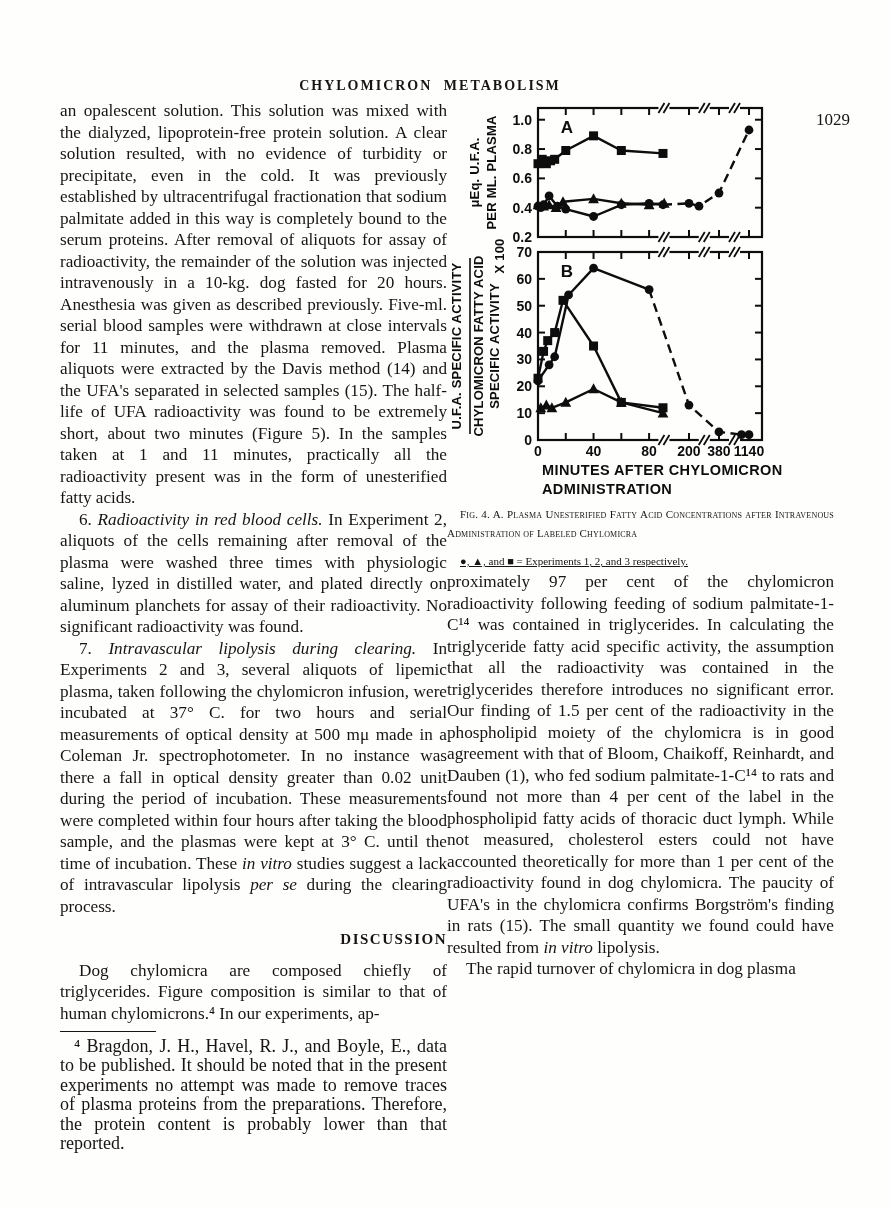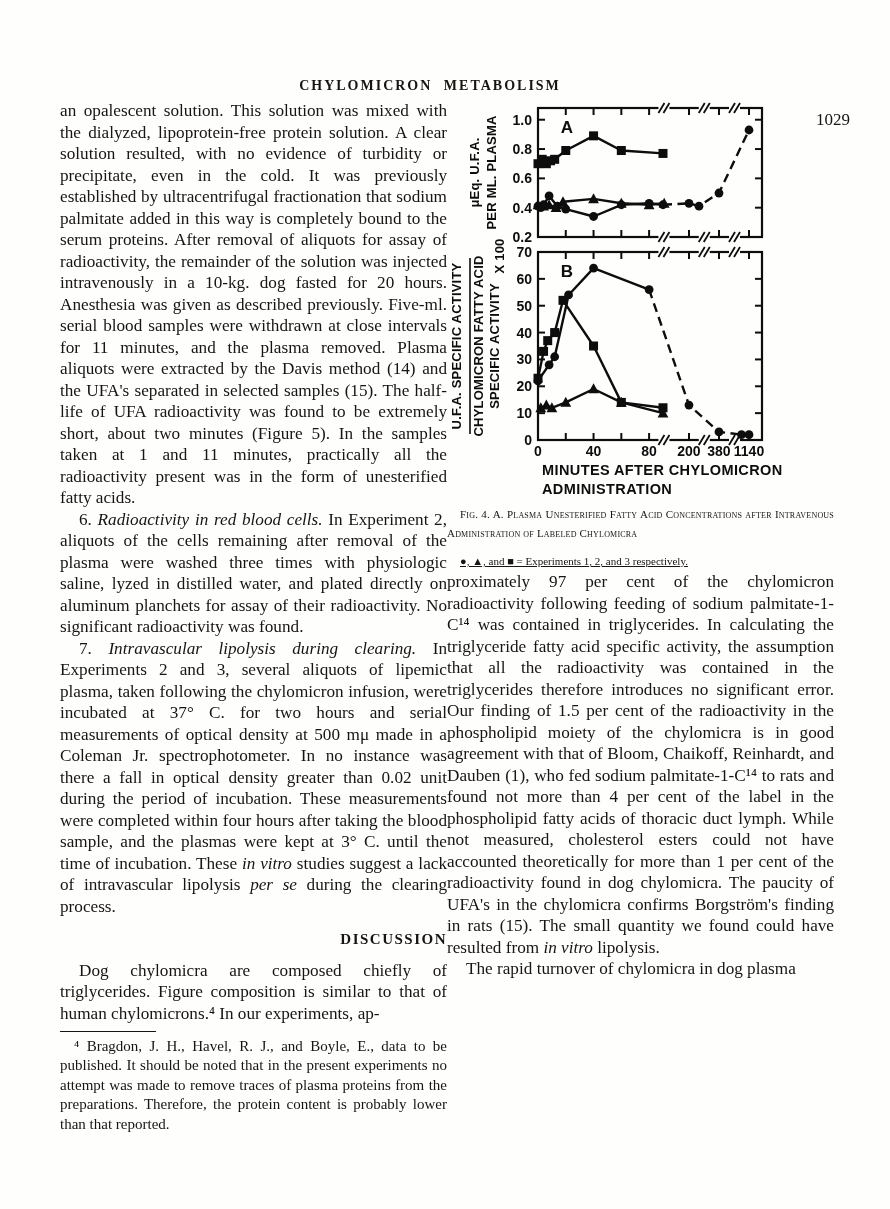--- a/index.html
+++ b/index.html
@@ -9,21 +9,21 @@
         font-size:14px;font-weight:bold;letter-spacing:2px;word-spacing:6px;}
   .page-number{position:absolute;top:74px;right:40px;font-size:17px;margin-top:36px;}
   .cols{position:absolute;top:100px;left:60px;display:flex;gap:0;}
   .col{width:387px;font-size:17.2px;line-height:21.5px;text-align:justify;}
   .col p{margin:0;}
   .indent{text-indent:19px;}
   .it{font-style:italic;}
   .discussion-head{text-align:right;font-size:15px;font-weight:bold;letter-spacing:1.5px;
         margin:12px 0 9px 0 !important;text-indent:0;}
   .footnote-rule{width:96px;border:none;border-top:1.6px solid #171411;margin:7px 0 5px 0;}
-  .footnote{font-size:15px;line-height:19.4px;text-align:justify;text-indent:14px;}
+  .footnote{font-size:18px;line-height:19.4px;text-align:justify;text-indent:14px;}
   .figure-block{width:387px;}
   .figure-plot{display:block;}
   .caption{font-size:11px;line-height:19px;text-align:justify;margin-top:7px;}
   .caption .cap{margin:0;text-indent:13px;font-variant:small-caps;letter-spacing:0.2px;}
   .caption .legend-line{margin:9px 0 0 0;text-indent:13px;text-decoration:underline;}
   .rc-text{}
   
   .t-tick{font:bold 14px "Liberation Sans",sans-serif;fill:#0d0d0d;}
   .t-axis{font:bold 13px "Liberation Sans",sans-serif;fill:#0d0d0d;letter-spacing:0.2px;}
   .t-panel{font:bold 17px "Liberation Sans",sans-serif;fill:#0d0d0d;}

